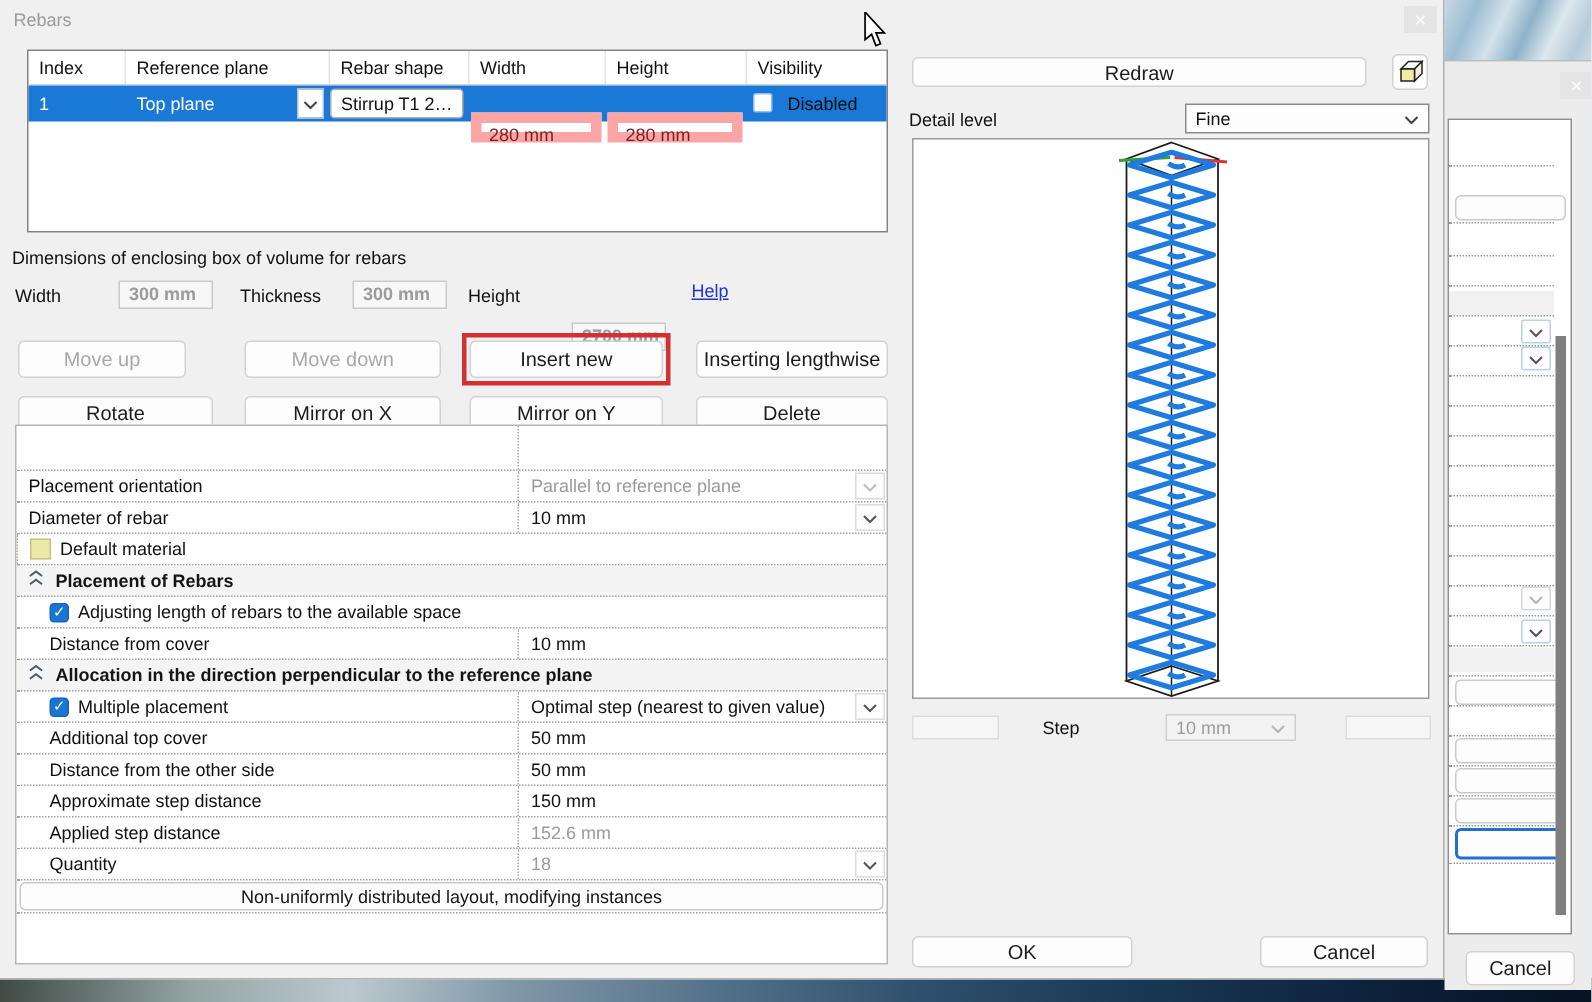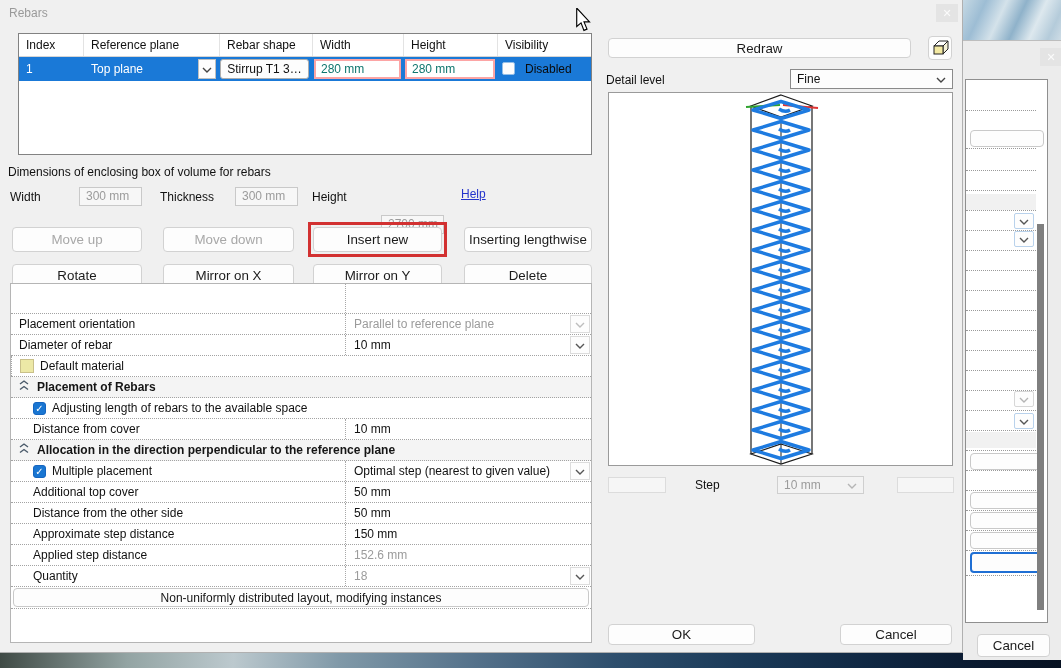--- a/index.html
+++ b/index.html
@@ -36,32 +36,32 @@
     color:#fbfbfb; display:flex; align-items:center; justify-content:center; font-size:11px; }
 
   
   #rebar-table { position:absolute; left:18px; top:33px; width:574px; height:122px;
     background:#fff; border:1px solid #828282; }
   .th { position:absolute; top:0; height:22px; line-height:22px; padding-left:7px;
     border-right:1px solid #e3e3e3; color:#111; }
   #thead-line { position:absolute; left:0; top:22px; width:572px; border-bottom:1px solid #d5d5d5; }
   #sel-row { position:absolute; left:0; top:23px; width:572px; height:24px; }
   .cellw { position:absolute; top:0; height:24px; line-height:24px; color:#fff; padding-left:7px; }
-  .cell-input { position:absolute; background:#fff; border:2px solid #fca5a5; color:#0f766e;
-    line-height:17px; padding-left:5px; }
+  .cell-input { position:absolute; background:#fff; border:7px solid #fca5a5; color:#7f1d1d;
+    line-height:17px; padding-left:5px;margin-top:16px; }
   #ref-combo { position:absolute; width:18px; height:20px; top:2px; background:#fdfdfd;
     border:1px solid #c0c0c0; display:flex; align-items:center; justify-content:center; color:#444; }
   #shape-btn { position:absolute; background:#fdfdfd; border:1px solid #aeaeae; border-radius:3px;
     color:#111; text-align:center; line-height:18px; overflow:hidden; white-space:nowrap; }
   .cb { width:13px; height:13px; background:#fdfdfd; border:1px solid #94bfe8; border-radius:2px; }
 
   
   .lbl { position:absolute; color:#111;text-align:center; }
   .dim-input { position:absolute; height:19px; background:#f7f7f7; border:1px solid #c9c9c9;
-    color:#9b9b9b; line-height:17px; padding-left:6px; }
+    color:#9b9b9b; line-height:17px; padding-left:6px;font-weight:bold; }
   #help-link { position:absolute; color:#2333cc; text-decoration:underline; }
 
   
   .btn { position:absolute; background:#fdfdfd; border:1px solid #d2d2d2; border-radius:4px;
     color:#1b1b1b; display:flex; align-items:center; justify-content:center; }
   .btn.disabled { color:#a8a8a8; }
   #insert-red-box { position:absolute; left:308px; top:222px; width:139px; height:35px;
     border:3px solid #d23131; pointer-events:none; }
 
   
@@ -180,38 +180,38 @@
     <div id="thead-line"></div>
 
     <div id="sel-row" style="background: rgb(26, 121, 215);">
       <div class="cellw" style="left:0; width:65px;">1</div>
       <div class="cellw" style="left:65px; width:110px;">Top plane</div>
       <div id="ref-combo" style="left:179px;">
           <span class="chev"><svg width="10" height="6" viewBox="0 0 10 6">
               <polyline points="1,1 5,5 9,1" fill="none" stroke="currentColor" stroke-width="1.4"></polyline>
             </svg></span>
         </div>
-      <div id="shape-btn" style="left:201px; top:2px; width:89px; height:20px;">Stirrup T1 3…</div>
+      <div id="shape-btn" style="left:201px; top:2px; width:89px; height:20px;">Stirrup T1 2…</div>
       <div class="cell-input" style="left:295px; top:2px; width:87px; height:20px;">280 mm</div>
       <div class="cell-input" style="left:386px; top:2px; width:90px; height:20px;">280 mm</div>
       <div class="cb" style="position:absolute; left:483px; top:5px;"></div>
       <div class="cellw" style="left:499px; width:70px; color:#0b0b0b;">Disabled</div>
     </div>
   </div>
 
   <div class="lbl" style="left:8px; top:165px;">Dimensions of enclosing box of volume for rebars</div>
   <div class="lbl" style="left:10px; top:190px;">Width</div>
   <div class="dim-input" style="left:79px; top:187px; width:63px;">300 mm</div>
   <div class="lbl" style="left:160px; top:190px;">Thickness</div>
   <div class="dim-input" style="left:235px; top:187px; width:63px;">300 mm</div>
   <div class="lbl" style="left:312px; top:190px;">Height</div>
   <div class="dim-input" style="left:381px; top:187px; width:63px;margin-top:28px;">2700 mm</div>
   <a id="help-link" style="left:461px; top:187px;">Help</a>
 
-  <button class="btn disabled" style="left:12px; top:227px; width:130px; height:25px;">Move up</button>
+  <button class="btn disabled" style="left:12px; top:227px; width:112px; height:25px;">Move up</button>
   <button class="btn disabled" style="left:163px; top:227px; width:131px; height:25px;">Move down</button>
   <button class="btn" style="left:313px; top:227px; width:129px; height:25px;">Insert new</button>
   <div id="insert-red-box"></div>
   <button class="btn" style="left:464px; top:227px; width:128px; height:25px;">Inserting lengthwise</button>
   <button class="btn" style="left:12px; top:264px; width:130px; height:23px;">Rotate</button>
   <button class="btn" style="left:163px; top:264px; width:131px; height:23px;">Mirror on X</button>
   <button class="btn" style="left:313px; top:264px; width:129px; height:23px;">Mirror on Y</button>
   <button class="btn" style="left:464px; top:264px; width:128px; height:23px;">Delete</button>
 
   <div id="prop-grid">

